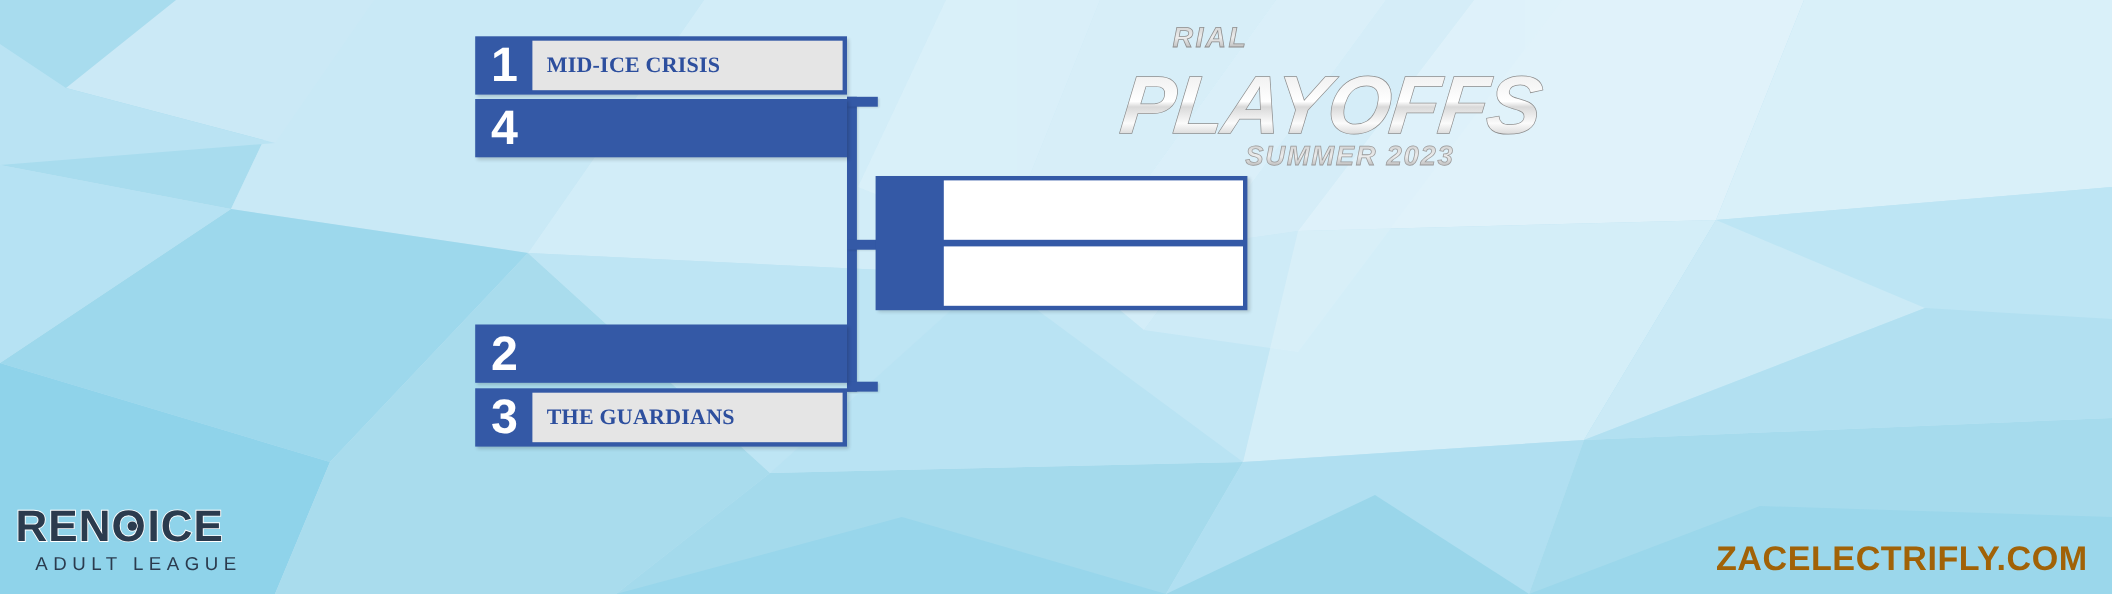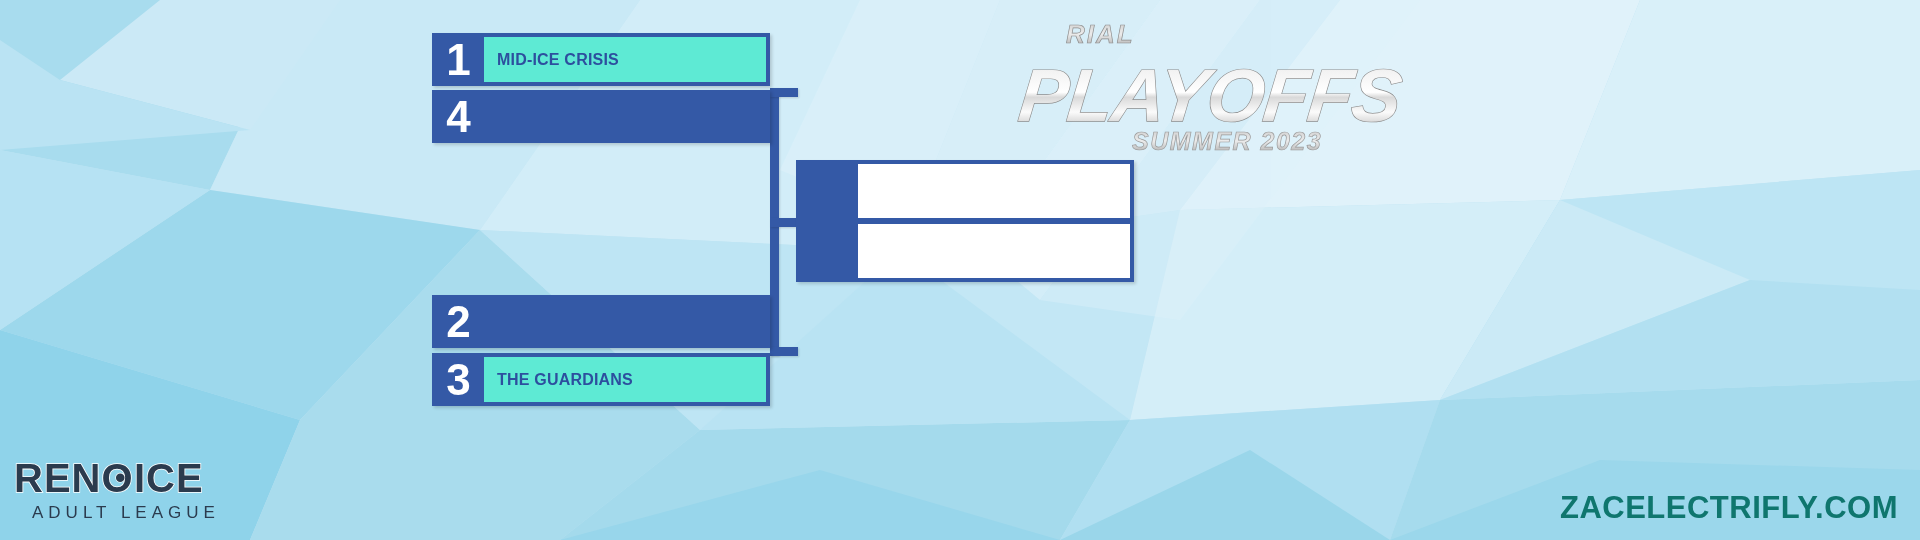--- a/index.html
+++ b/index.html
@@ -31,31 +31,31 @@
     font-weight:700;
     line-height:1;
     display:flex;
     align-items:center;
     justify-content:center;
     letter-spacing:-1px;
     font-family:"Liberation Sans", sans-serif;
   }
   .seed-name{
     flex:1;
-    background:#5eead4;
+    background:#e5e5e5;
     margin:4px 4px 4px 0;
     display:flex;
     align-items:center;
     padding-left:13px;
     color:#2d4f9e;
-    font-size:16px;
+    font-size:20px;
     font-weight:700;
     letter-spacing:.2px;
     white-space:nowrap;
-    font-family:Liberation Sans, sans-serif;
+    font-family:Liberation Serif, serif;
   }
 
   
   .final-block{
     position:absolute;
     display:flex;
     background:#3459a6;
     box-shadow:2px 2px 3px rgba(0,0,0,.16);
   }
   .final-seed{
@@ -100,21 +100,21 @@
     left:8px; top:448px;
     width:220px; height:84px;
     z-index:4;
   }
   #league-logo svg{ width:100%; height:100%; }
 
   
   #watermark{
     position:absolute;
     right:22px; bottom:14px;
-    color:#0f766e;
+    color:#a16207;
     font-size:31px;
     font-weight:700;
     letter-spacing:.5px;
     z-index:4;
     font-family:"Liberation Sans", sans-serif;
     white-space:nowrap;
   }
 </style>
 </head>
 <body>

